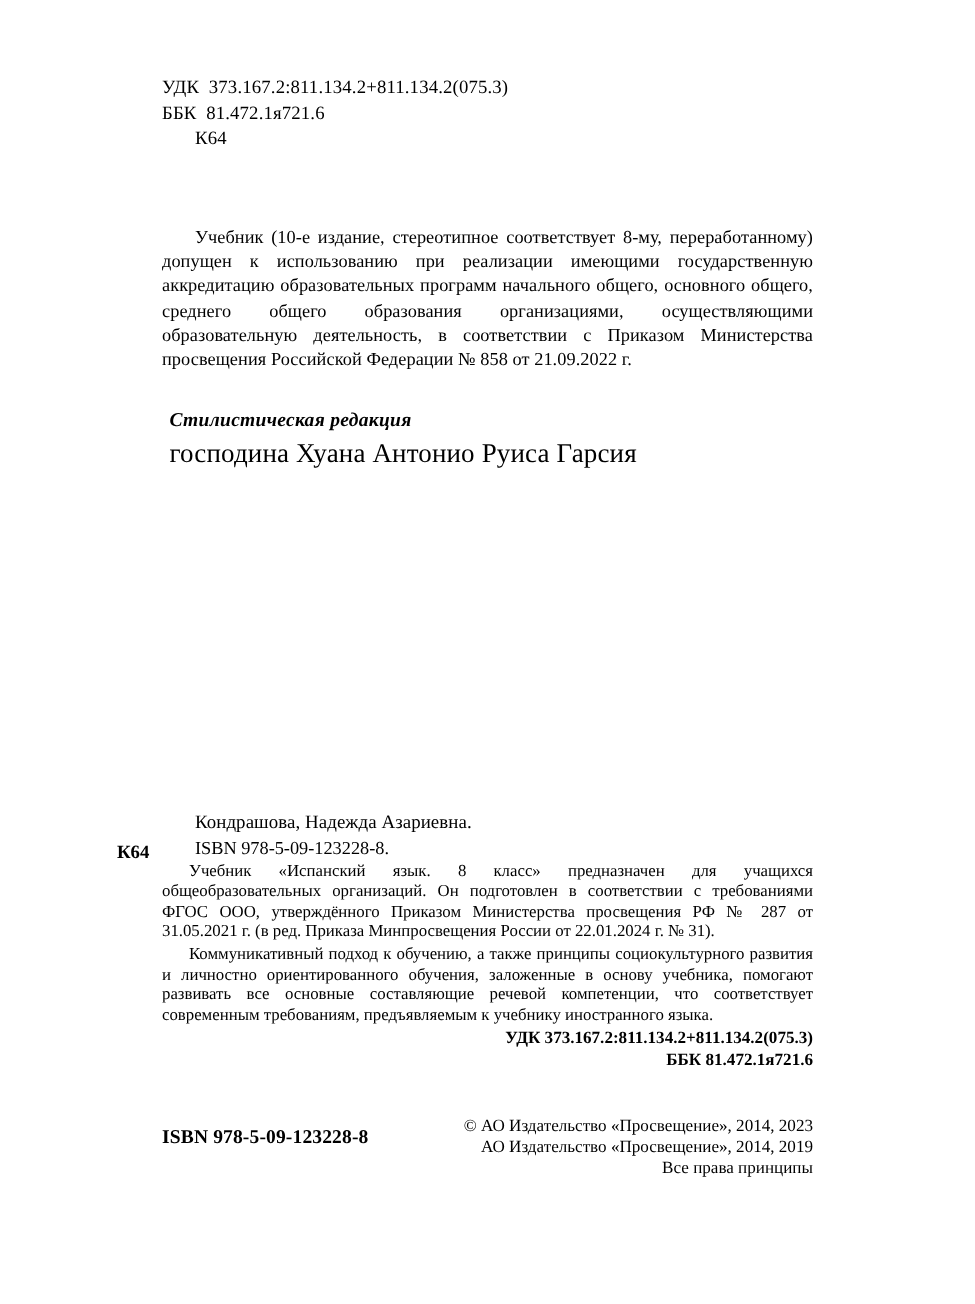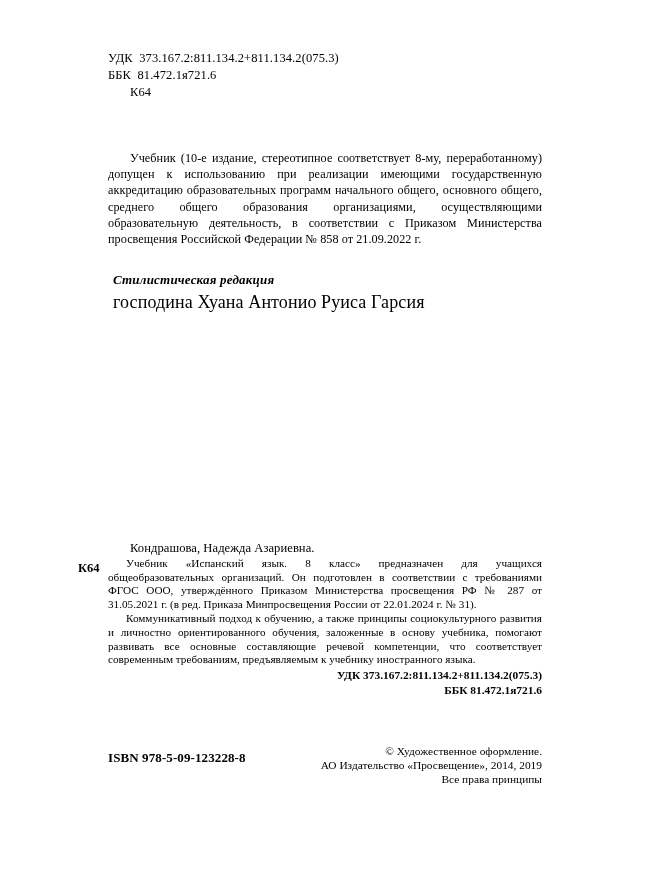--- a/index.html
+++ b/index.html
@@ -162,27 +162,28 @@
   <div class="approval">Учебник (10-е издание, стереотипное соответствует 8-му, переработанному) допущен к использованию при реализации имеющими государственную аккредитацию образовательных программ начального общего, основного общего, среднего общего образования организациями, осуществляющими образовательную деятельность, в соответствии с Приказом Министерства просвещения Российской Федерации № 858 от 21.09.2022 г.</div>
 
   <div class="edit-block">
     <div class="edit-title">Стилистическая редакция</div>
     <div class="edit-name">господина Хуана Антонио Руиса Гарсия</div>
   </div>
 
   <div class="card">
     <div class="card-code">К64</div>
     <div class="card-author">Кондрашова, Надежда Азариевна.</div>
+    <div class="card-isbn">ISBN 978-5-09-123228-8.</div>
     <div class="card-annot">Учебник «Испанский язык. 8 класс» предназначен для учащихся общеобразовательных организаций. Он подготовлен в соответствии с требованиями ФГОС ООО, утверждённого Приказом Министерства просвещения РФ № 287 от 31.05.2021 г. (в ред. Приказа Минпросвещения России от 22.01.2024 г. № 31).</div>
     <div class="card-annot">Коммуникативный подход к обучению, а также принципы социокультурного развития и личностно ориентированного обучения, заложенные в основу учебника, помогают развивать все основные составляющие речевой компетенции, что соответствует современным требованиям, предъявляемым к учебнику иностранного языка.</div>
     <div class="card-codes">УДК  373.167.2:811.134.2+811.134.2(075.3)</div>
     <div class="card-codes">ББК  81.472.1я721.6</div>
   </div>
 
   <div class="bottom-isbn">ISBN 978-5-09-123228-8</div>
 
   <div class="rights">
-    <div class="row">© Художественное оформление.</div>
+    <div class="row">© АО Издательство «Просвещение», 2014, 2023</div>
     <div class="row">АО Издательство «Просвещение», 2014, 2019</div>
     <div class="row">Все права принципы</div>
   </div>
 
 </div>
 
 </body></html>

